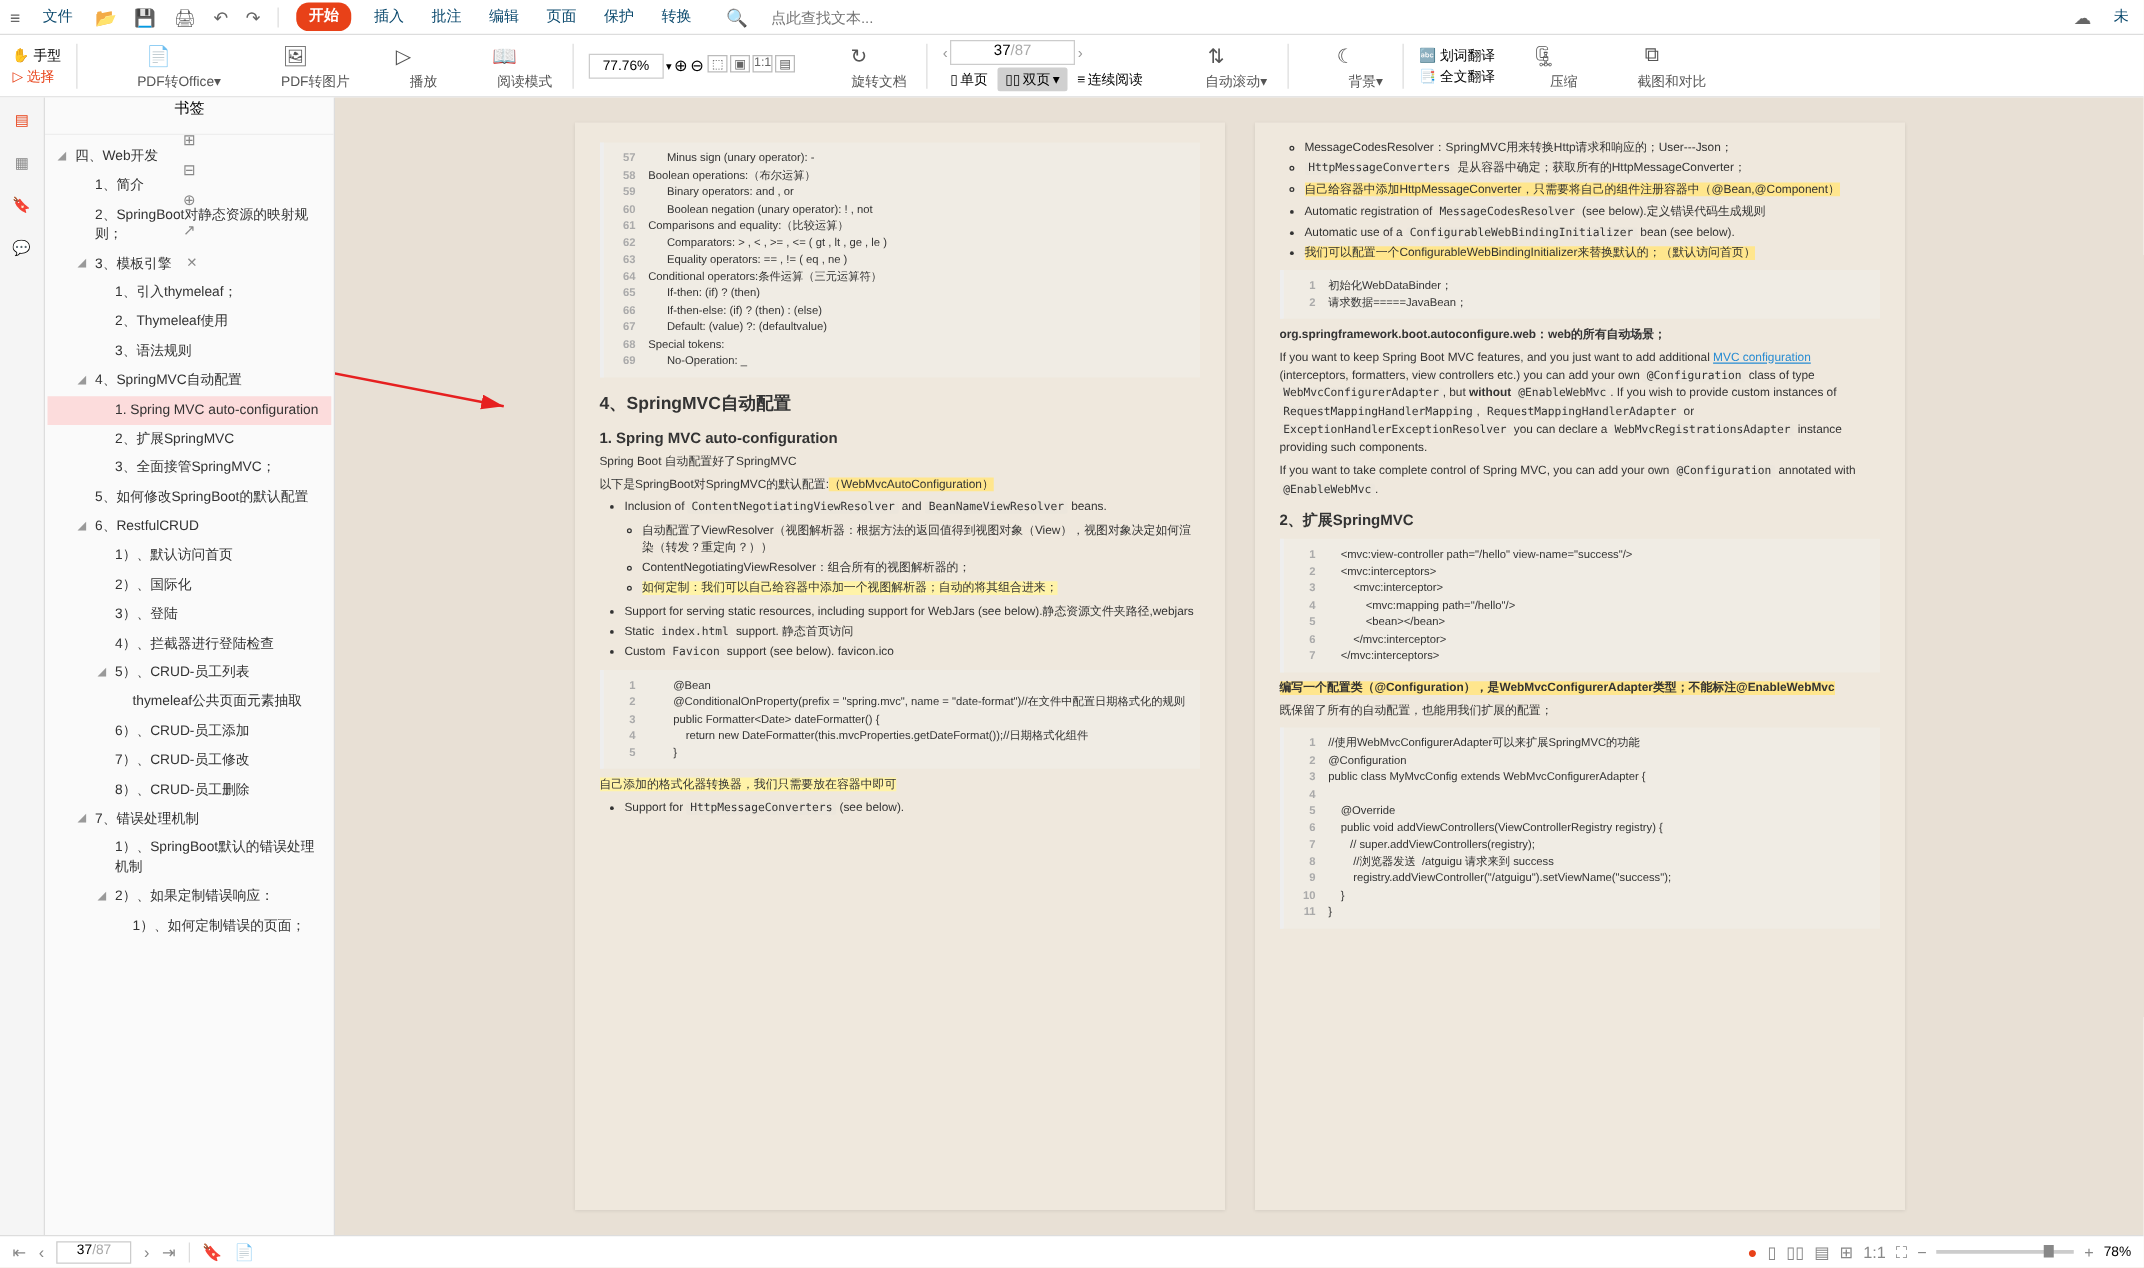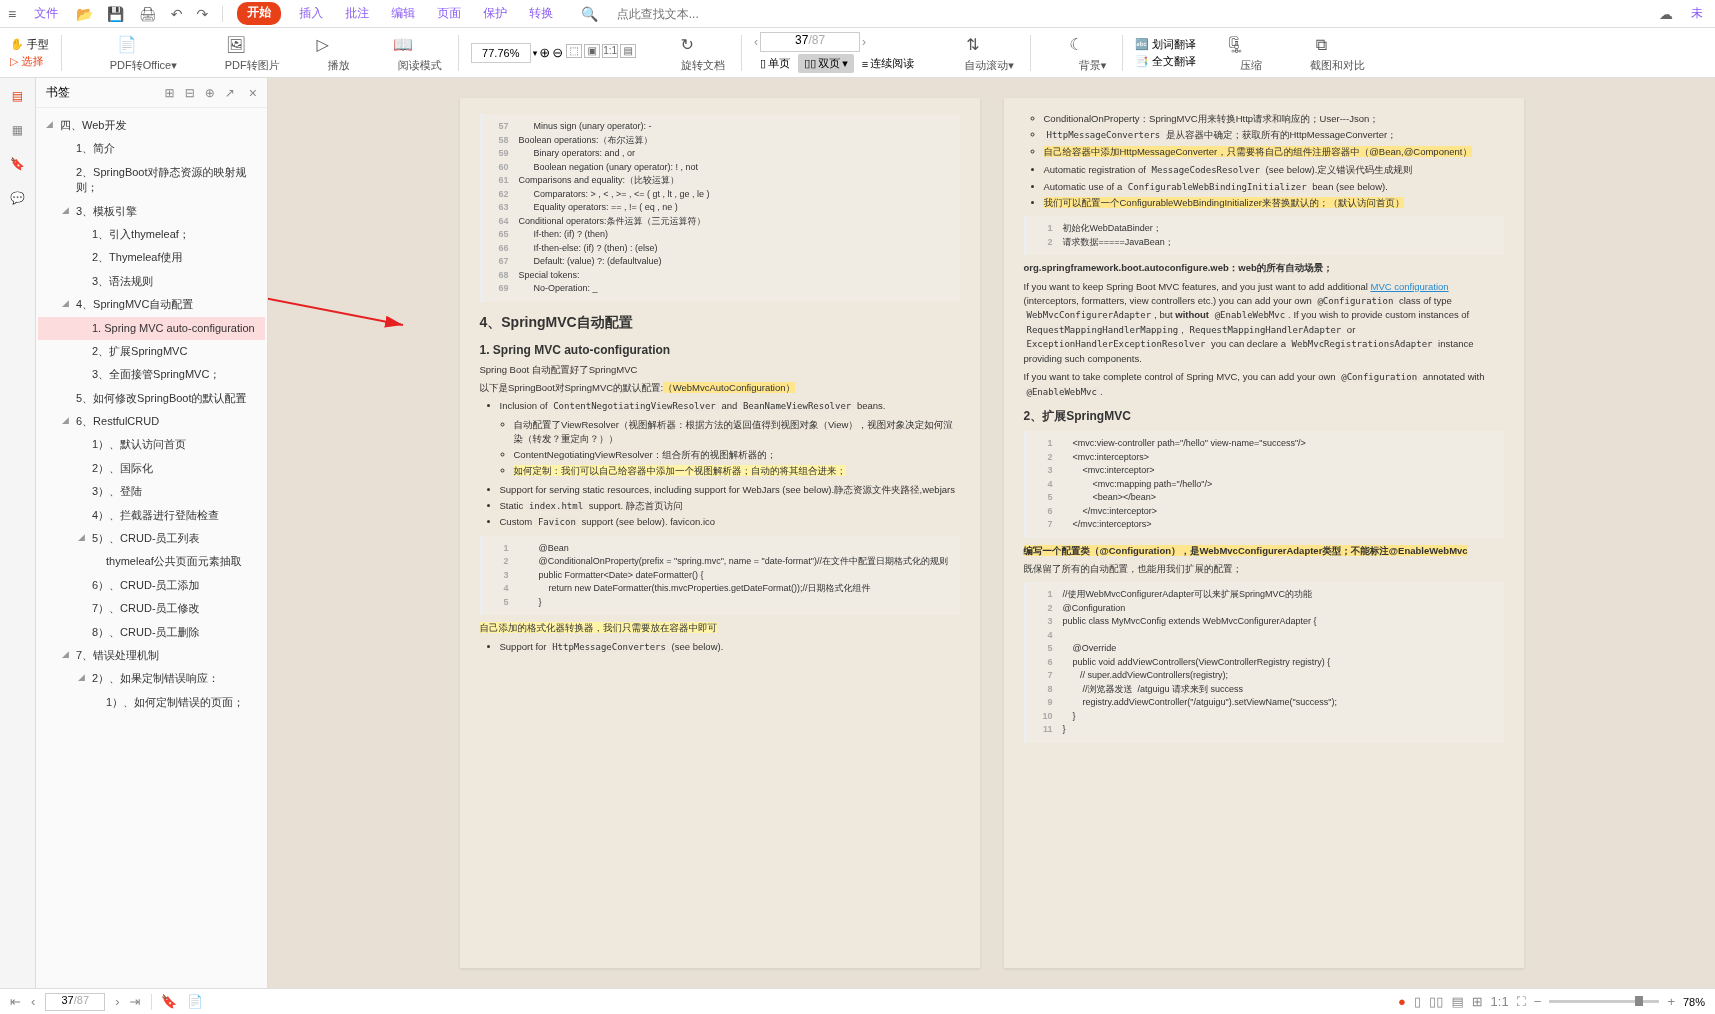--- a/index.html
+++ b/index.html
@@ -1,20 +1,20 @@
 <!DOCTYPE html>
 <html><head>
   <meta charset="utf-8">
   <style>
     * { margin: 0; padding: 0; box-sizing: border-box; font-family: "Microsoft YaHei", sans-serif; }
     body { font-size: 12px; background: #fff; overflow: hidden; }
     
     
     .menubar { height: 28px; display: flex; align-items: center; padding: 0 8px; border-bottom: 1px solid #ddd; gap: 14px; background: #fff; }
-    .menubar .menu-item { font-size: 12px; color: #8b5cf6; cursor: pointer; padding: 2px 4px; }
+    .menubar .menu-item { font-size: 12px; color: #0c4a6e; cursor: pointer; padding: 2px 4px; }
     .menubar .menu-item.active { color: #e84118; font-weight: bold; border-bottom: 2px solid #e84118; }
     .menu-icon-btn { font-size: 14px; color: #666; cursor: pointer; }
     .menubar .right { margin-left: auto; }
     
     
     .toolbar { height: 50px; display: flex; align-items: center; padding: 0 10px; border-bottom: 1px solid #ddd; gap: 8px; background: #fff; }
     .tool-group { display: flex; flex-direction: column; align-items: center; gap: 1px; padding: 0 4px; }
     .tool-icon { width: 24px; height: 24px; display: flex; align-items: center; justify-content: center; font-size: 16px; color: #555; }
     .tool-label { font-size: 11px; color: #555; margin-left: 32px; }
     .divider { width: 1px; height: 36px; background: #ddd; margin: 0 4px; }
@@ -27,21 +27,21 @@
     .tool-btn.active { background: #d0d0d0; border-radius: 2px; }
     
     
     .main-area { display: flex; height: calc(100vh - 78px - 26px); }
     .icon-rail { width: 36px; background: #f5f5f5; border-right: 1px solid #ddd; display: flex; flex-direction: column; align-items: center; padding-top: 8px; gap: 14px; }
     .rail-icon { width: 20px; height: 20px; display: flex; align-items: center; justify-content: center; color: #888; cursor: pointer; }
     .rail-icon.active { color: #e84118; }
     
     
     .bookmark-panel { width: 232px; background: #fafafa; border-right: 1px solid #ddd; display: flex; flex-direction: column; }
-    .bm-header { height: 30px; display: flex; align-items: center; padding: 0 10px; border-bottom: 1px solid #eee; gap: 10px; }
+    .bm-header { height: 30px; display: flex; align-items: center; padding: 0 10px; border-bottom: 1px solid #eee; gap: 10px; flex-direction: column; }
     .bm-title { font-size: 12px; flex: 1; }
     .bm-icon-btn { font-size: 12px; color: #888; cursor: pointer; }
     .bm-close { font-size: 14px; color: #888; cursor: pointer; margin-left: 4px; }
     .bm-tree { flex: 1; overflow-y: auto; padding: 6px 2px; font-size: 11px; }
     .bm-item { padding: 4px 6px 4px 22px; color: #333; cursor: pointer; line-height: 1.4; position: relative; }
     .bm-item.l1 { padding-left: 22px; }
     .bm-item.l2 { padding-left: 38px; }
     .bm-item.l3 { padding-left: 54px; }
     .bm-item .arrow { position: absolute; left: 8px; color: #999; font-size: 9px; }
     .bm-item.l2 .arrow { left: 24px; }
@@ -215,20 +215,21 @@
         <div class="bm-item l3"><span>1）、默认访问首页</span></div>
         <div class="bm-item l3"><span>2）、国际化</span></div>
         <div class="bm-item l3"><span>3）、登陆</span></div>
         <div class="bm-item l3"><span>4）、拦截器进行登陆检查</span></div>
         <div class="bm-item l3"><span class="arrow">◢</span><span>5）、CRUD-员工列表</span></div>
         <div class="bm-item l3" style="padding-left: 68px;"><span>thymeleaf公共页面元素抽取</span></div>
         <div class="bm-item l3"><span>6）、CRUD-员工添加</span></div>
         <div class="bm-item l3"><span>7）、CRUD-员工修改</span></div>
         <div class="bm-item l3"><span>8）、CRUD-员工删除</span></div>
         <div class="bm-item l2"><span class="arrow">◢</span><span>7、错误处理机制</span></div>
+        <div class="bm-item l3"><span>1）、SpringBoot默认的错误处理机制</span></div>
         <div class="bm-item l3"><span class="arrow">◢</span><span>2）、如果定制错误响应：</span></div>
         <div class="bm-item l3" style="padding-left: 68px;"><span>1）、如何定制错误的页面；</span></div>
       </div>
   </div>
 
   <div class="doc-area">
 
     <svg class="red-arrow" style="left:-40px;top:205px;width:190px;height:55px">
       <defs>
           <marker id="ah" markerWidth="10" markerHeight="10" refX="9" refY="3" orient="auto">
@@ -330,21 +331,21 @@
           </div>
         </div>
       <p><span class="hl2">自己添加的格式化器转换器，我们只需要放在容器中即可</span></p>
       <ul>
           <li><span>Support for </span><span class="inline-code">HttpMessageConverters</span><span> (see below).</span></li>
         </ul>
     </div>
 
     <div class="page">
       <ul id="ulR1" style="list-style:circle">
-          <li>ConditionalOnProperty：SpringMVC用来转换Http请求和响应的；User---Json；</li>
+          <li>MessageCodesResolver：SpringMVC用来转换Http请求和响应的；User---Json；</li>
           <li><span class="inline-code">HttpMessageConverters</span> 是从容器中确定；获取所有的HttpMessageConverter；</li>
           <li><span class="hl">自己给容器中添加HttpMessageConverter，只需要将自己的组件注册容器中（@Bean,@Component）</span></li>
         </ul>
       <ul id="ulR2">
           <li>Automatic registration of <span class="inline-code">MessageCodesResolver</span> (see below).定义错误代码生成规则</li>
           <li>Automatic use of a <span class="inline-code">ConfigurableWebBindingInitializer</span> bean (see below).</li>
           <li><span class="hl">我们可以配置一个ConfigurableWebBindingInitializer来替换默认的；（默认访问首页）</span></li>
         </ul>
       <div class="code-block" id="codeR1">
           <div class="code-line">

